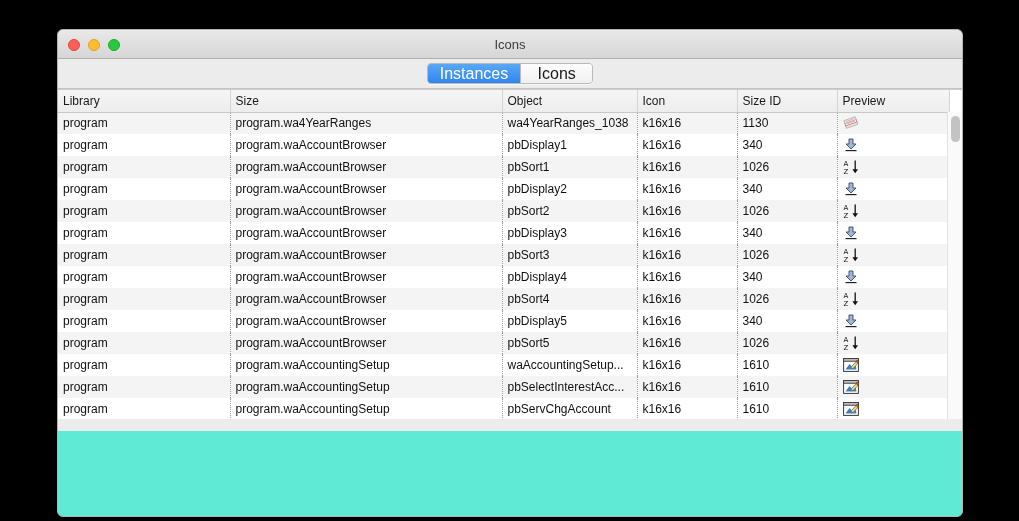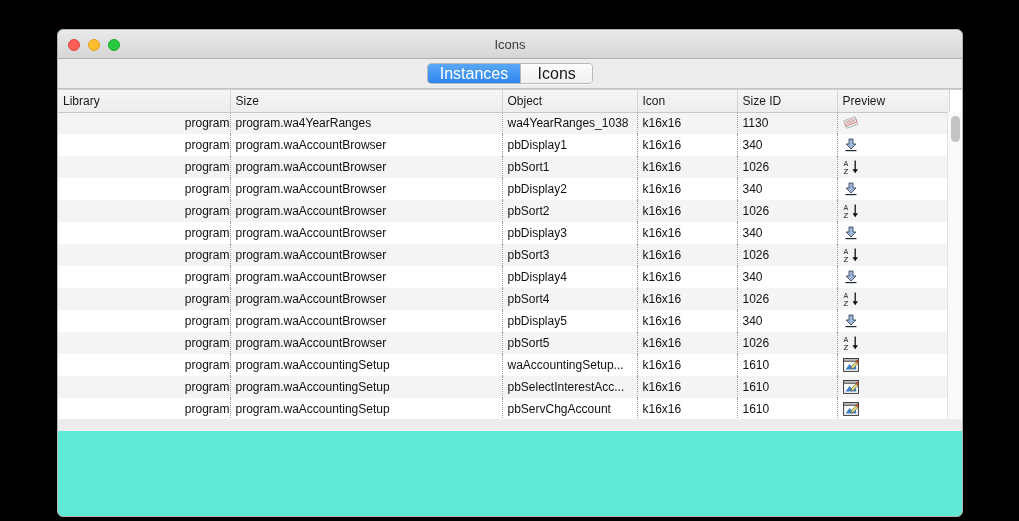--- a/index.html
+++ b/index.html
@@ -122,21 +122,21 @@
     height: 22px;
     padding: 0 0 0 5px;
     border-right: 1px dotted #9a9a9a;
     white-space: nowrap;
     overflow: hidden;
     text-overflow: clip;
     color: #111;
   }
   table.grid tbody tr:nth-child(odd)  td { background: #f4f4f4; }
   table.grid tbody tr:nth-child(even) td { background: #ffffff; }
-  td.col-library { border-right: 1px dotted #9a9a9a; text-align: right; }
+  td.col-library { border-right: 1px dotted #9a9a9a; }
   td.col-preview { border-right: none; }
   th.col-preview { border-right: none; margin-left: 40px; }
 
   
   .w-library { width: 172px; }
   .w-class   { width: 272px; }
   .w-object  { width: 135px; }
   .w-size    { width: 100px; }
   .w-iconid  { width: 100px; }
   .w-preview { width: 112px; }

